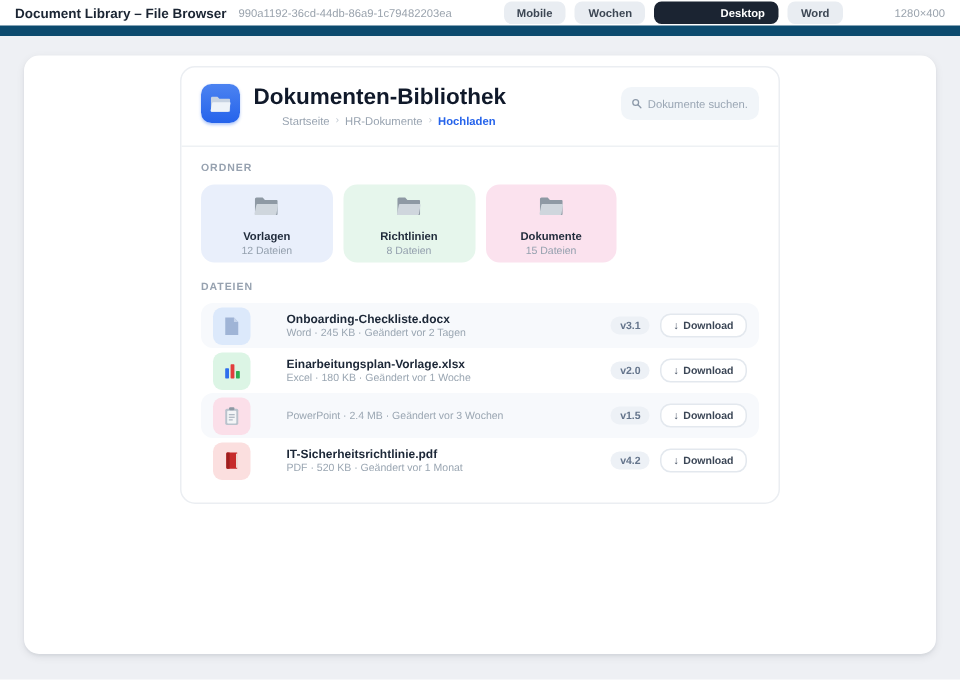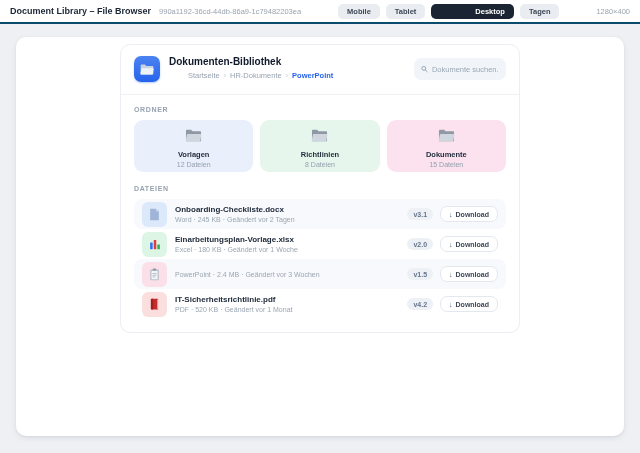--- a/index.html
+++ b/index.html
@@ -5,21 +5,21 @@
   * { margin:0; padding:0; box-sizing:border-box; }
   html,body { width:640px; height:453px; }
   body {
     font-family:"Liberation Sans","DejaVu Sans",sans-serif;
     background:#eef0f4; overflow:hidden; color:#16202e;
     -webkit-font-smoothing:antialiased;
   }
 
   
   .topbar {
-    height:24px; background:#ffffff; border-bottom:2px solid #0c4a6e;
+    height:24px; background:#ffffff; border-bottom:7px solid #0c4a6e;
     display:flex; align-items:center; padding:0 10px; gap:8px;
   }
   .topbar-title { font-size:9px; font-weight:700; color:#1b2533; white-space:nowrap; }
   .topbar-id { font-size:7.5px; color:#9aa3ad; white-space:nowrap; }
   .device-group { margin-left:auto; display:flex; gap:6px; align-items:center; }
   .device-btn {
     font-size:7.5px; padding:3px 9px; border-radius:5px;
     background:#e9edf2; color:#3d4754; border:none; cursor:pointer;
     font-family:inherit; font-weight:600;
   }
@@ -43,21 +43,21 @@
   .app-header {
     display:flex; align-items:flex-start; gap:9px;
     padding:11px 13px 12px; border-bottom:1px solid #eef1f4;
   }
   .app-icon {
     width:26px; height:26px; border-radius:7px; flex:none;
     background:linear-gradient(180deg,#4c83f1,#2563eb);
     display:flex; align-items:center; justify-content:center;
     box-shadow:0 1px 2px rgba(37,99,235,.35);
   }
-  .app-title { font-size:10px; font-weight:700; color:#10192a; line-height:1.15; }
+  .app-title { font-size:15px; font-weight:700; color:#10192a; line-height:1.15;text-align:center; }
   .breadcrumb { display:flex; align-items:center; gap:4px; margin-top:3px; font-size:7.5px; color:#98a3b0;padding-left:19px; }
   .crumb-sep { color:#c3cbd4; font-size:7px; }
   .crumb-current { color:#2563eb; font-weight:700; }
   .header-actions { margin-left:auto; display:flex; gap:6px; align-items:center; padding-top:2px; }
   .search-box {
     width:92px; height:22px; background:#f1f5f9; border-radius:7px;
     display:flex; align-items:center; gap:4px; padding:0 7px;
   }
   .search-box input {
     border:none; background:transparent; outline:none; width:100%;
@@ -70,32 +70,32 @@
     cursor:pointer; font-family:inherit; white-space:nowrap;
   }
 
   .panel-body { padding:11px 13px 13px; }
   .section-label {
     font-size:7px; font-weight:700; letter-spacing:.09em;
     color:#97a2b0; margin-bottom:7px;
   }
 
   
-  .folder-grid { display:grid; grid-template-columns:repeat(3,1fr); gap:7px;border-radius:16px; }
+  .folder-grid { display:grid; grid-template-columns:repeat(4,1fr); gap:7px;border-radius:16px; }
   .folder-card {
     border-radius:9px; height:52px; text-align:center; padding-top:8px;
     cursor:pointer;
   }
   .folder-name { font-size:7.5px; font-weight:700; color:#1f2a3a; margin-top:4px; }
   .folder-count { font-size:7px; color:#94a0ae; margin-top:2px; }
 
   
   .files-section { margin-top:13px; }
   .file-row {
-    display:flex; align-items:center; gap:8px; height:30px;
+    display:flex; align-items:center; gap:24px; height:30px;
     padding:0 8px; border-radius:8px; cursor:pointer;
   }
   .file-row.shaded { background:#f7f9fc; }
   .file-icon {
     width:25px; height:25px; border-radius:6px; flex:none;
     display:flex; align-items:center; justify-content:center;
   }
   .file-name { font-size:8px; font-weight:700; color:#1c2737; line-height:1.2; }
   .file-meta { font-size:7px; color:#9aa6b2; margin-top:1px; }
   .file-actions { margin-left:auto; display:flex; align-items:center; gap:7px; }
@@ -112,23 +112,23 @@
   .dl-arrow { font-size:7px; color:#4a5568; }
 </style>
 </head>
 <body>
 
 <div class="topbar">
   <span class="topbar-title">Document Library – File Browser</span>
   <span class="topbar-id">990a1192-36cd-44db-86a9-1c79482203ea</span>
   <div class="device-group">
     <button class="device-btn">Mobile</button>
-    <button class="device-btn">Tablet</button>
+    <button class="device-btn">Wochen</button>
     <button class="device-btn active">Desktop</button>
-    <button class="device-btn">Tagen</button>
+    <button class="device-btn">Word</button>
   </div>
   <span class="topbar-res">1280×400</span>
 </div>
 
 <div class="preview-card">
   <div class="app-panel">
 
     <div class="app-header">
       <div class="app-icon">
         <svg width="14" height="11" viewBox="0 0 24 19">
@@ -136,21 +136,21 @@
           <path d="M4.4 7.2h18.1c.7 0 1.1.6 1 1.2l-1.6 8.7c-.1.5-.5.9-1 .9H1.6c-.6 0-1.1-.6-1-1.2l1.8-8.7c.1-.5.5-.9 1-.9z" fill="#eef3f9"></path>
         </svg>
       </div>
       <div>
         <div class="app-title">Dokumenten-Bibliothek</div>
         <div class="breadcrumb">
           <span>Startseite</span>
           <span class="crumb-sep">›</span>
           <span>HR-Dokumente</span>
           <span class="crumb-sep">›</span>
-          <span class="crumb-current">PowerPoint</span>
+          <span class="crumb-current">Hochladen</span>
         </div>
       </div>
       <div class="header-actions">
         <div class="search-box">
           <svg width="8" height="8" viewBox="0 0 16 16">
             <circle cx="6.5" cy="6.5" r="4.5" fill="none" stroke="#8b98a8" stroke-width="2"></circle>
             <line x1="10" y1="10" x2="14.5" y2="14.5" stroke="#8b98a8" stroke-width="2" stroke-linecap="round"></line>
           </svg>
           <input type="text" placeholder="Dokumente suchen..." style="">
         </div>

